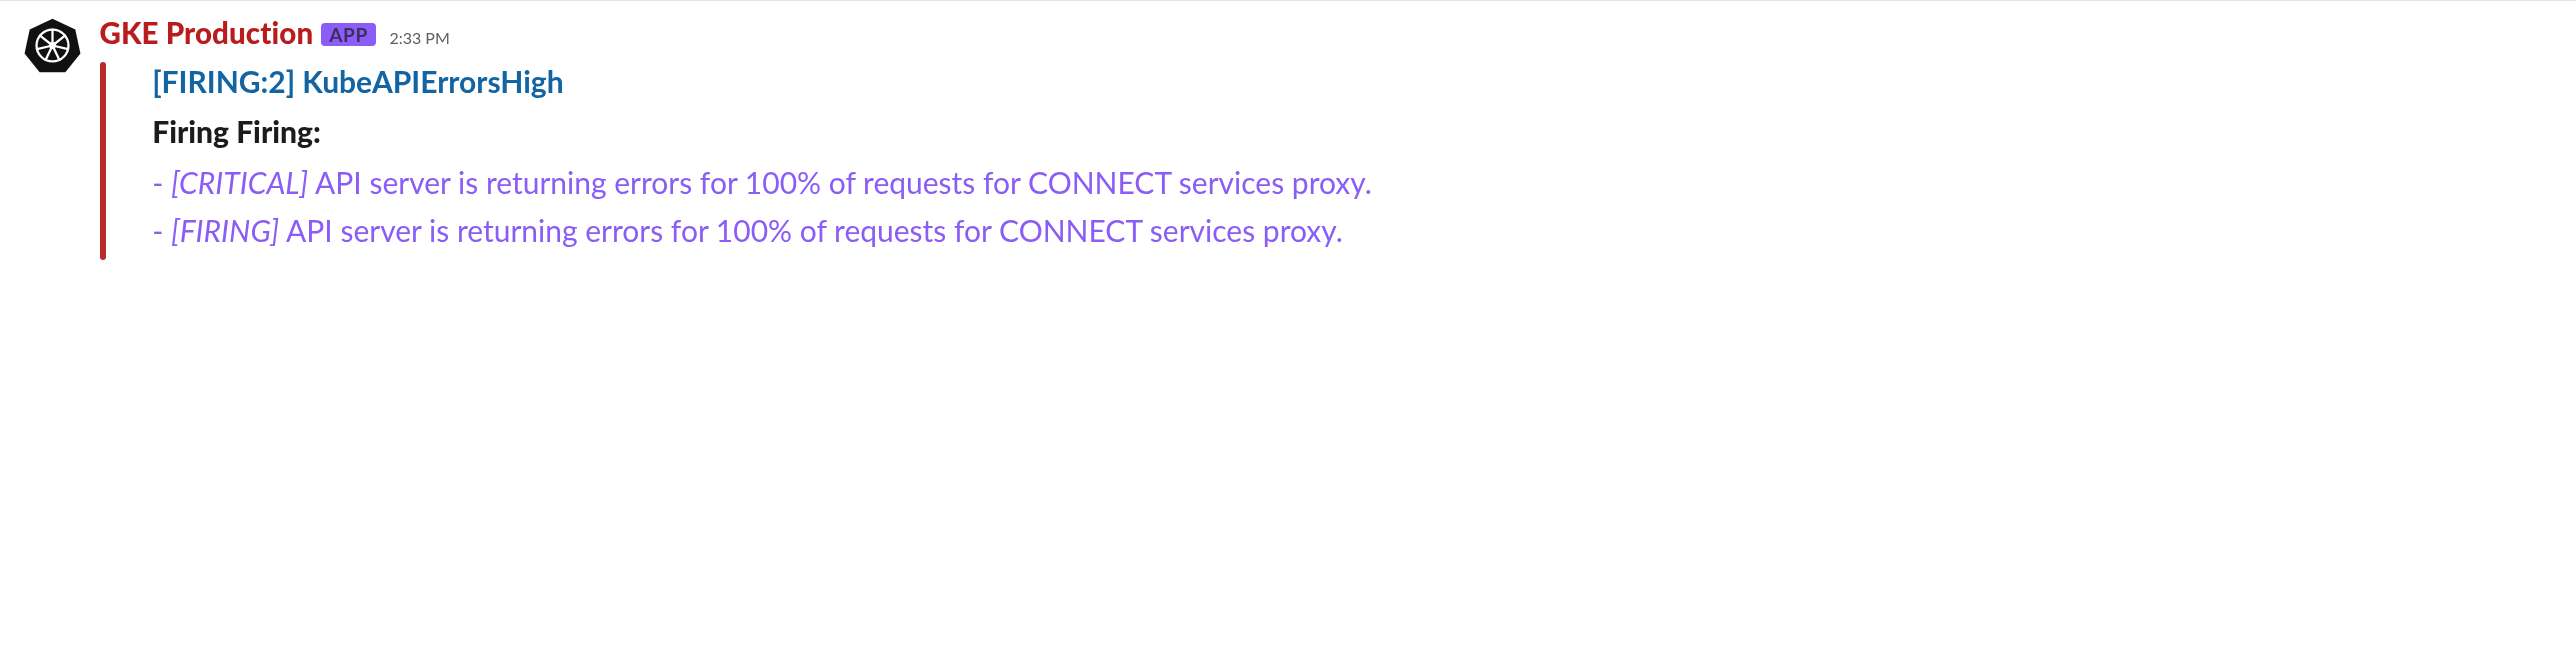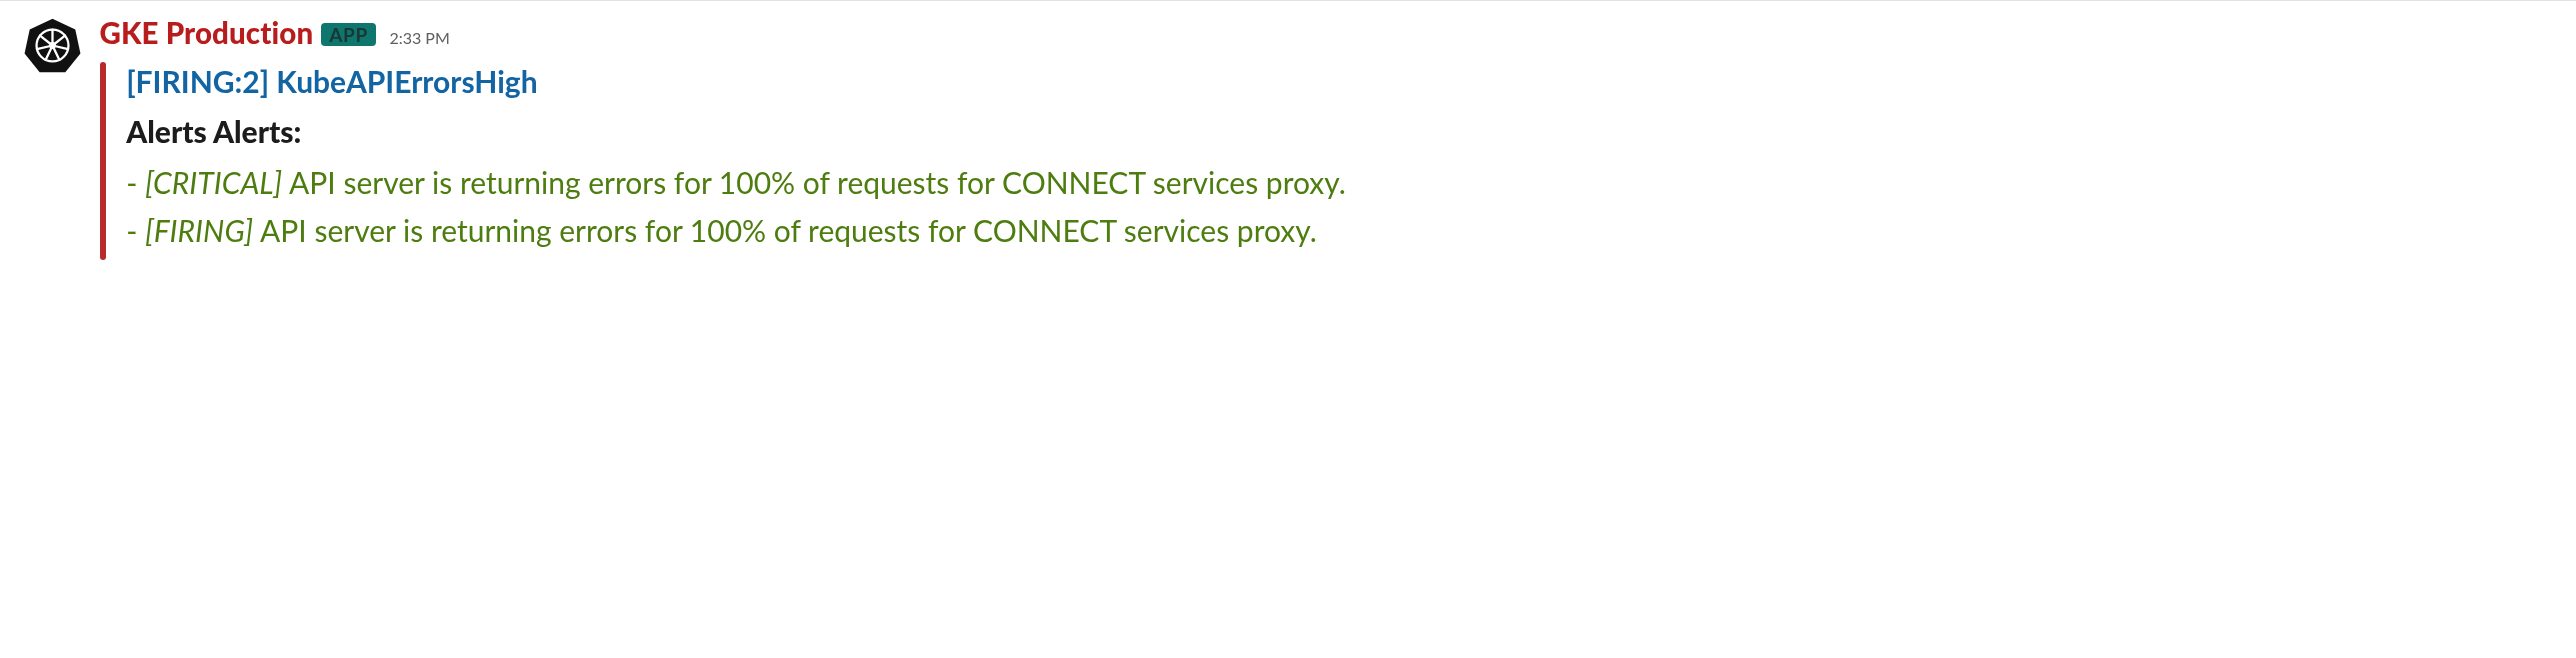--- a/index.html
+++ b/index.html
@@ -53,21 +53,21 @@
       margin-bottom: 12px;
     }
     .sender-name {
       font-weight: 900;
       font-size: 29.5px;
       color: #b91c1c;
       letter-spacing: 0.1px;
     }
     .app-badge {
       display: inline-block;
-      background: #0f766e;
+      background: #8b5cf6;
       color: rgba(29,28,29,0.7);
       font-size: 19px;
       font-weight: 700;
       padding: 2px 8px 2px 8px;
       border-radius: 4px;
       line-height: 1;
       position: relative;
       top: -2px;
       letter-spacing: 0.7px;
     }
@@ -87,38 +87,39 @@
       border-radius: 8px;
       flex-shrink: 0;
       margin-right: 20px;
     }
     .attachment-body {
       flex: 1;
       min-width: 0;
       padding-top: 0;
       padding-bottom: 6.7px;
       max-width: 1570px;
+      margin-left: 26px;
     }
     .alert-title {
       color: #1264a3;
       font-weight: 700;
       font-size: 30px;
       line-height: 1.3;
       margin-bottom: 9.4px;
     }
     .alerts-heading {
       font-weight: 900;
       font-size: 30px;
       color: #1d1c1d;
       margin-bottom: 4px;
       line-height: 1.45;
     }
     .alert-line {
       font-size: 30px;
-      color: #4d7c0f;
+      color: #8b5cf6;
       line-height: 1.6;
       font-weight: 400;
     }
     .alert-line .sev-label {
       font-style: italic;
     }
   </style>
 </head>
 <body>
 
@@ -144,20 +145,20 @@
   <div class="content">
     <div class="header-row">
       <span class="sender-name">GKE Production</span>
       <span class="app-badge">APP</span>
       <span class="timestamp">2:33 PM</span>
     </div>
     <div class="attachment">
       <div class="attachment-bar"></div>
       <div class="attachment-body">
         <div class="alert-title">[FIRING:2] KubeAPIErrorsHigh</div>
-        <div class="alerts-heading">Alerts Alerts:</div>
+        <div class="alerts-heading">Firing Firing:</div>
         <div class="alert-line">- <span class="sev-label">[CRITICAL]</span><span> API server is returning errors for 100% of requests for CONNECT services proxy.</span></div>
         <div class="alert-line">- <span class="sev-label">[FIRING]</span><span> API server is returning errors for 100% of requests for CONNECT services proxy.</span></div>
       </div>
     </div>
   </div>
 </div>
 
 
 </body></html>

